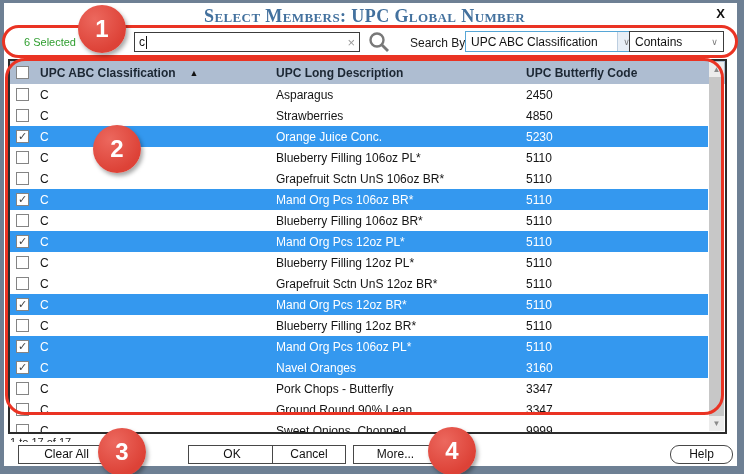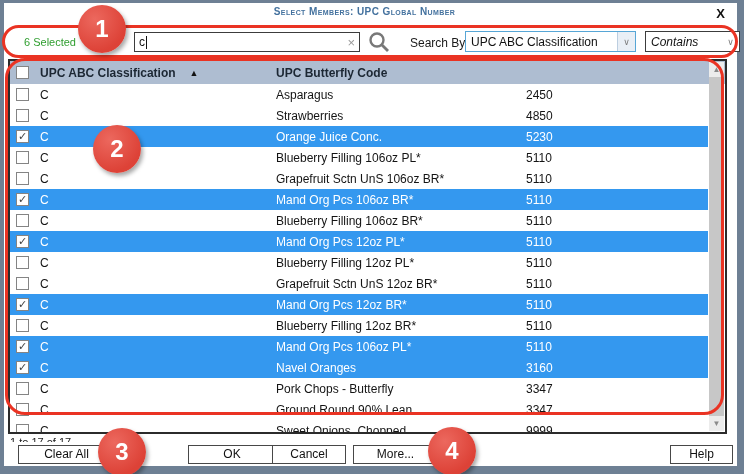--- a/index.html
+++ b/index.html
@@ -11,22 +11,22 @@
   
   .frame{
     position:absolute;inset:0;box-sizing:border-box;
     border-style:solid;border-color:#6e8094;
     border-width:3px 7px 8px 4px;background:#fff;
   }
   
   .titlebar{position:absolute;left:4px;top:3px;right:7px;height:23px;background:#fff;}
   .title{
     position:absolute;left:0;right:12px;top:3px;text-align:center;
-    font-family:Liberation Sans, sans-serif;
-    font-variant:small-caps;font-weight:bold;font-size:10px;
+    font-family:Liberation Serif, serif;
+    font-variant:small-caps;font-weight:bold;font-size:18px;
     letter-spacing:.4px;color:#43719e;
   }
   .close-x{
     position:absolute;right:12px;top:4px;font-size:13px;font-weight:600;color:#111;
     cursor:pointer;line-height:14px;
   }
   
   .toolbar{position:absolute;left:4px;top:26px;right:7px;height:32px;background:#fff;}
   .sel-count{position:absolute;left:20px;top:10px;font-size:11px;color:#2f9e2f;}
   .search-box{
@@ -37,21 +37,21 @@
   .search-text{flex:0 0 auto;}
   .caret{width:1px;height:13px;background:#111;margin-left:1px;}
   .search-clear{margin-left:auto;color:#9a9a9a;font-size:13px;cursor:pointer;}
   .mag{position:absolute;left:363px;top:4px;width:24px;height:24px;cursor:pointer;}
   .searchby-label{position:absolute;left:406px;top:10px;font-size:12px;color:#1a1a1a;}
   .dd{
     position:absolute;top:5px;height:21px;box-sizing:border-box;background:#fff;
     font-size:12px;color:#111;display:flex;align-items:center;cursor:pointer;
   }
   .dd-field{border:1px solid #57a6d6;left:461px;width:171px;}
-  .dd-op{border:1px solid #3c3c3c;left:641px;width:95px;font-style:italic;}
+  .dd-op{border:1px solid #3c3c3c;left:625px;width:95px;}
   .dd-text{padding-left:5px;white-space:nowrap;overflow:hidden;}
   .dd-chev{
     margin-left:auto;color:#7b7b7b;font-size:9px;width:17px;height:100%;
     display:flex;align-items:center;justify-content:center;
   }
   .dd-field .dd-chev{background:#e9eff6;border-left:1px solid #bccee0;}
   
   .tbl{
     position:absolute;left:8px;top:59px;width:719px;height:375px;box-sizing:border-box;
     border:2px solid #2b2b2b;background:#fff;overflow:hidden;
@@ -86,21 +86,21 @@
   }
   
   .btn{
     position:absolute;top:445px;height:19px;box-sizing:border-box;border:1px solid #484848;
     background:#fff;font-size:12px;color:#111;text-align:center;line-height:17px;cursor:pointer;
   }
   .btn-clear{left:18px;width:97px;}
   .btn-ok{left:188px;width:88px;}
   .btn-cancel{left:272px;width:74px;}
   .btn-more{left:353px;width:85px;}
-  .btn-help{left:670px;width:63px;}
+  .btn-help{left:670px;width:63px;border-radius:9px;}
   
   .ann{position:absolute;pointer-events:none;}
   .ann-ellipse{left:2px;top:25px;width:736px;height:33px;border:3px solid #ea3323;border-radius:17px;box-sizing:border-box;}
   .ann-rect{left:5px;top:58px;width:719px;height:357px;border:3px solid #ea3323;border-radius:20px;box-sizing:border-box;}
   .callout{
     width:48px;height:48px;border-radius:50%;
     background:radial-gradient(circle at 35% 30%,#ec685e,#dd4237 70%);
     color:#fff;font-size:24px;font-weight:bold;
     display:flex;align-items:center;justify-content:center;
     box-shadow:2px 3px 4px rgba(0,0,0,.35);
@@ -147,20 +147,21 @@
   </div>
 </div>
 
 <div class="tbl">
   <div class="thead">
     <div class="col1">
       <span class="cb"></span>
       <span>UPC ABC Classification</span>
       <span class="sort">▲</span>
     </div>
+    <div class="col2">UPC Long Description</div>
     <div class="col3">UPC Butterfly Code</div>
   </div>
 
   <div class="tbody">
       <div class="row">
     <div class="col1">
       <span class="cb"></span>
       <span>C</span>
     </div>
     <div class="col2">Asparagus</div>

